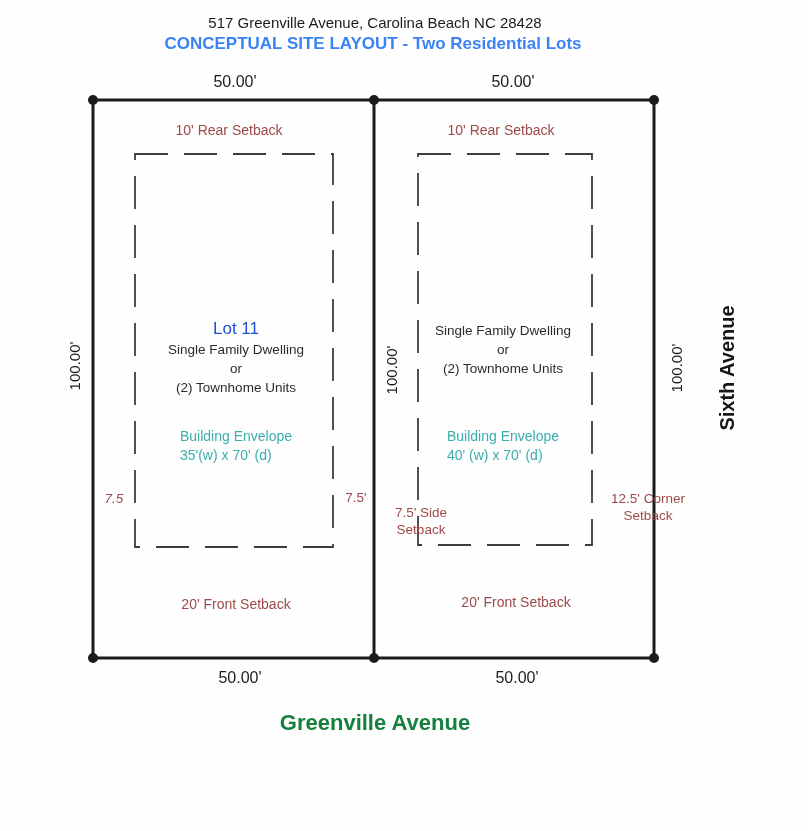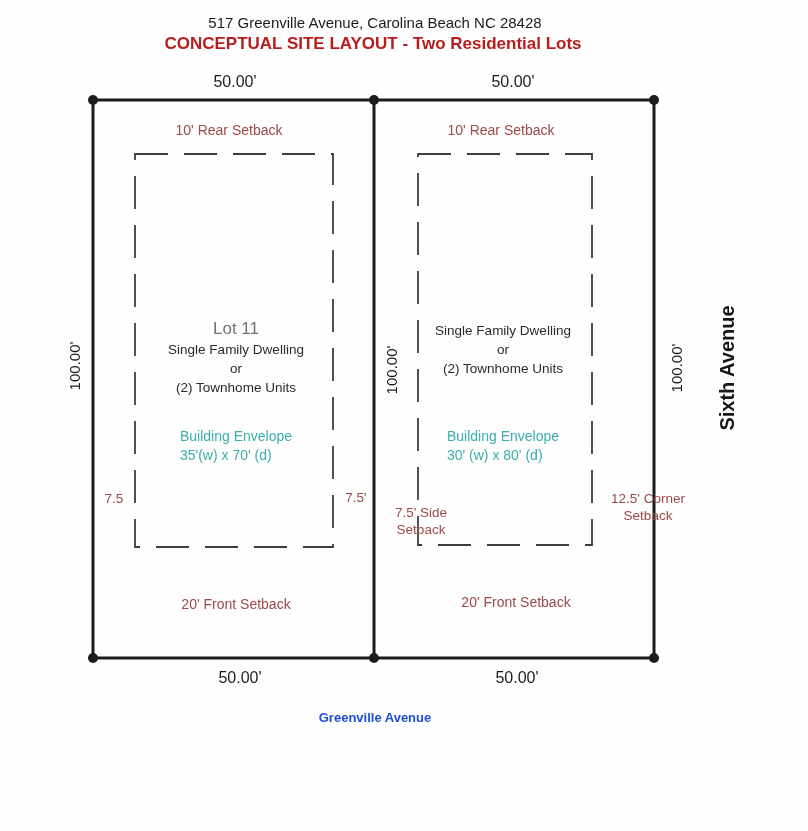--- a/index.html
+++ b/index.html
@@ -10,31 +10,31 @@
     color:#222;
     position:relative;
     overflow:hidden;
   }
   .stage{position:absolute;left:0;top:0;width:669px;height:831px;}
   svg.plan{position:absolute;left:0;top:0;}
   .label{position:absolute;white-space:nowrap;transform:translateX(-50%);text-align:center;}
   .label.wrap{white-space:normal;}
   .rot{position:absolute;white-space:nowrap;transform:translate(-50%,-50%) rotate(-90deg);}
   .addr{font-size:15px;color:#1c1c1c;}
-  .maintitle{font-size:17px;font-weight:bold;color:#b91c1c;}
+  .maintitle{font-size:17px;font-weight:bold;color:#3b82f6;}
   .dim{font-size:16px;color:#1c1c1c;}
   .dim-rot{font-size:15px;color:#1c1c1c;}
   .setback{font-size:14px;color:#9c4a4a;}
   .setback-sm{font-size:13.5px;color:#9c4a4a;line-height:17px;}
   .lotblock{position:absolute;transform:translateX(-50%);text-align:center;color:#2b2b2b;}
-  .lotname{font-size:17px;line-height:23px;color:#737373;}
+  .lotname{font-size:17px;line-height:23px;color:#1d4ed8;}
   .lotline{font-size:13.5px;line-height:19px;color:#2b2b2b;}
   .envblock{position:absolute;transform:translateX(-50%);text-align:left;color:#3aafad;}
   .envline{font-size:14px;line-height:19px;color:#3aafad;}
-  .street-bottom{font-size:13px;font-weight:bold;color:#1d4ed8;}
+  .street-bottom{font-size:22px;font-weight:bold;color:#15803d;}
   .street-side{font-size:20px;font-weight:bold;color:#161616;}
   .watermark{position:absolute;left:4px;top:776px;font-size:25px;color:#2e2e2e;opacity:.88;letter-spacing:1px;}
 </style>
 </head>
 <body>
 
 <div class="stage">
 
   <svg class="plan" width="808" height="831">
 
@@ -76,28 +76,28 @@
     <div class="envline">35'(w) x 70' (d)</div>
   </div>
 
   <div class="lotblock" style="left:503px;top:321px;">
     <div class="lotline">Single Family Dwelling</div>
     <div class="lotline">or</div>
     <div class="lotline">(2) Townhome Units</div>
   </div>
   <div class="envblock" style="left:503px;top:427px;">
     <div class="envline">Building Envelope</div>
-    <div class="envline">30' (w) x 80' (d)</div>
+    <div class="envline">40' (w) x 70' (d)</div>
   </div>
 
   <span class="rot dim-rot" style="left:74px;top:366px;">100.00'</span>
   <span class="rot dim-rot" style="left:391px;top:370px;">100.00'</span>
   <span class="rot dim-rot" style="left:676px;top:368px;">100.00'</span>
 
-  <div class="label setback-sm" style="left:114px;top:490px;">7.5</div>
+  <div class="label setback-sm" style="left:114px;top:490px;font-style:italic;">7.5</div>
   <div class="label setback-sm" style="left:356px;top:489px;text-align:right;">7.5'</div>
   <div class="label setback-sm wrap" style="left:421px;top:490px;width:72px;margin-top:14px;">7.5' Side Setback</div>
   <div class="label setback-sm wrap" style="left:648px;top:490px;width:92px;">12.5' Corner Setback</div>
 
   <div class="label setback" style="left:236px;top:596px;">20' Front Setback</div>
   <div class="label setback" style="left:516px;top:594px;">20' Front Setback</div>
 
   <div class="label dim" style="left:240px;top:669px;">50.00'</div>
   <div class="label dim" style="left:517px;top:669px;">50.00'</div>
 

